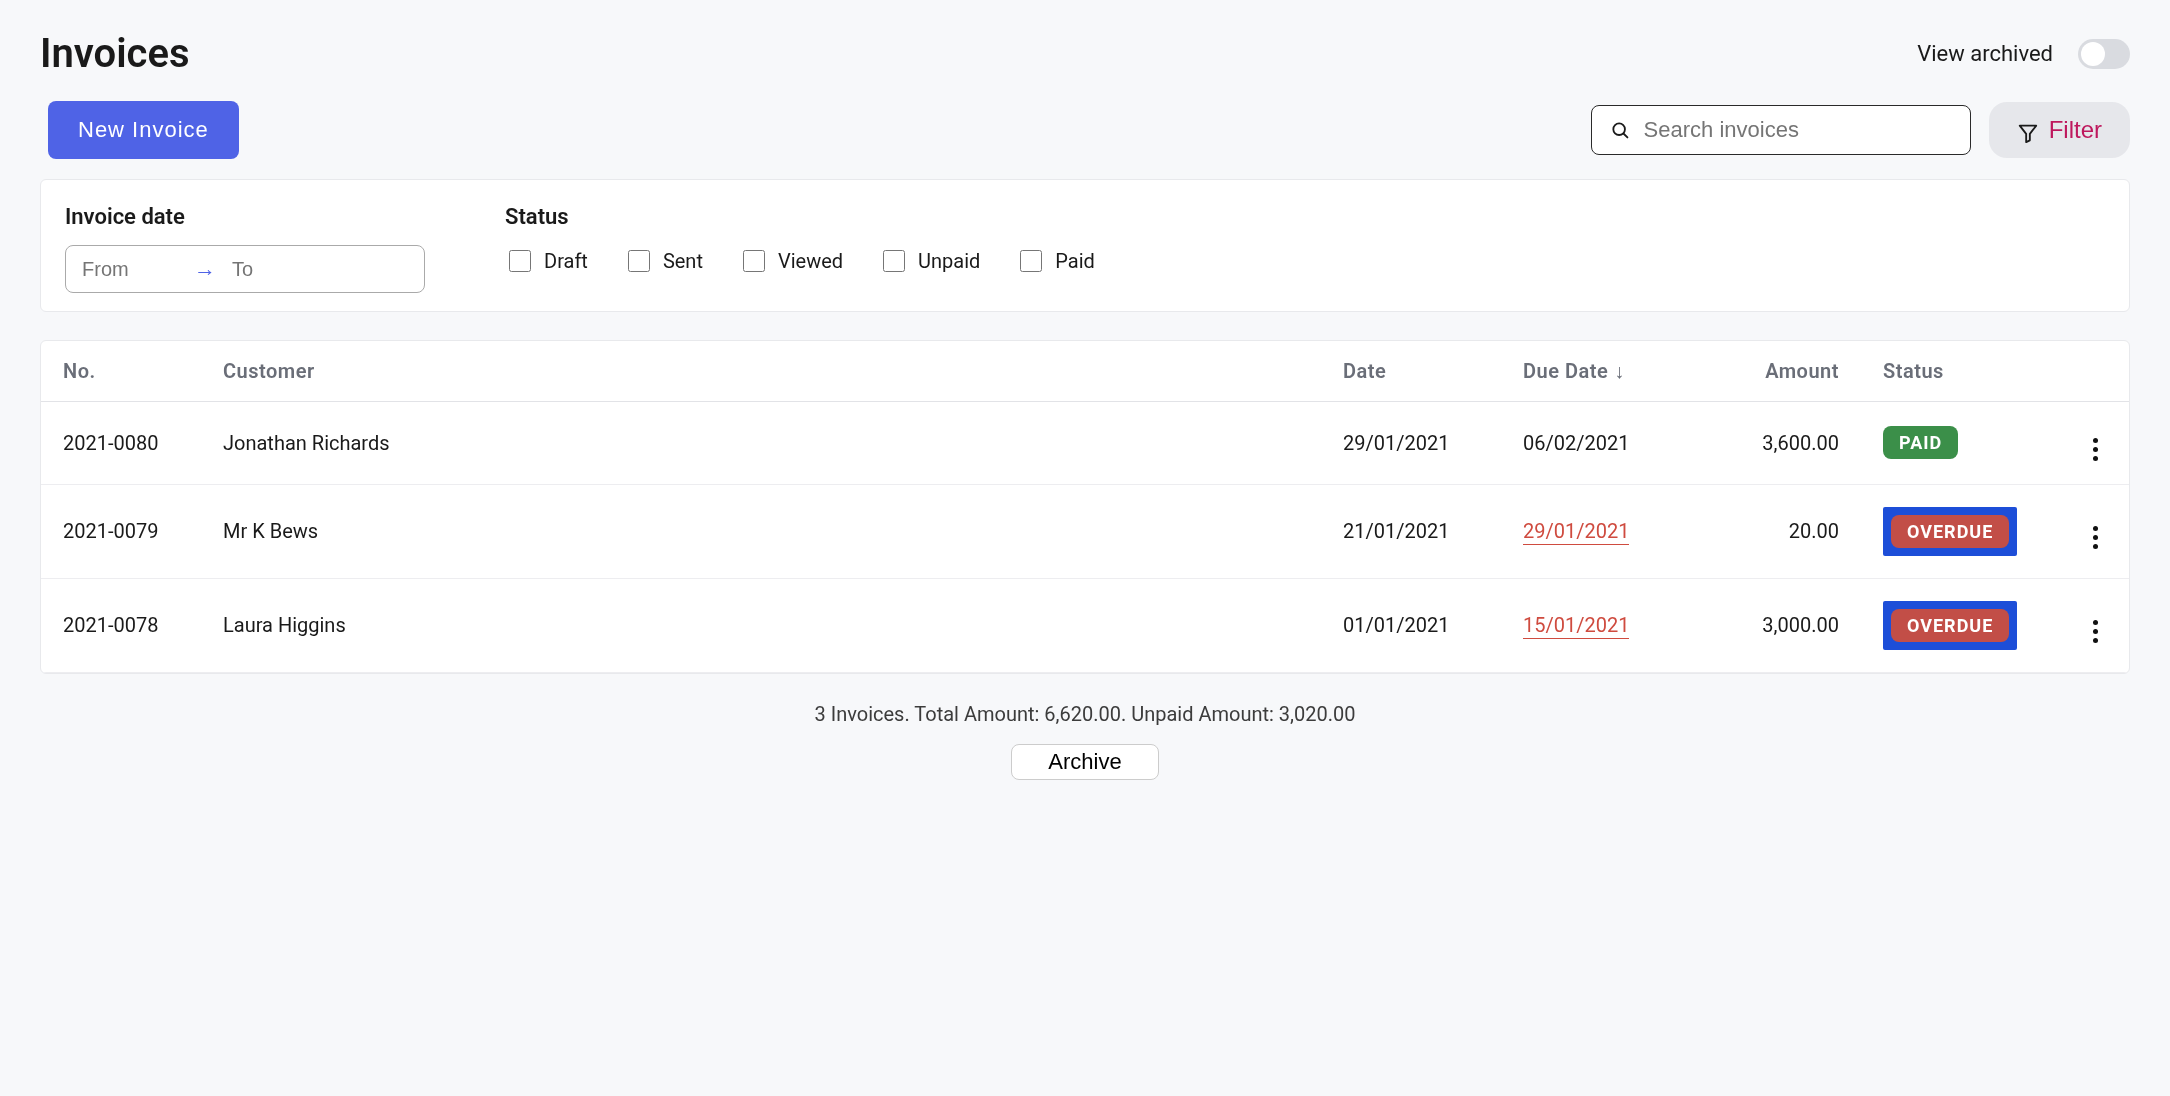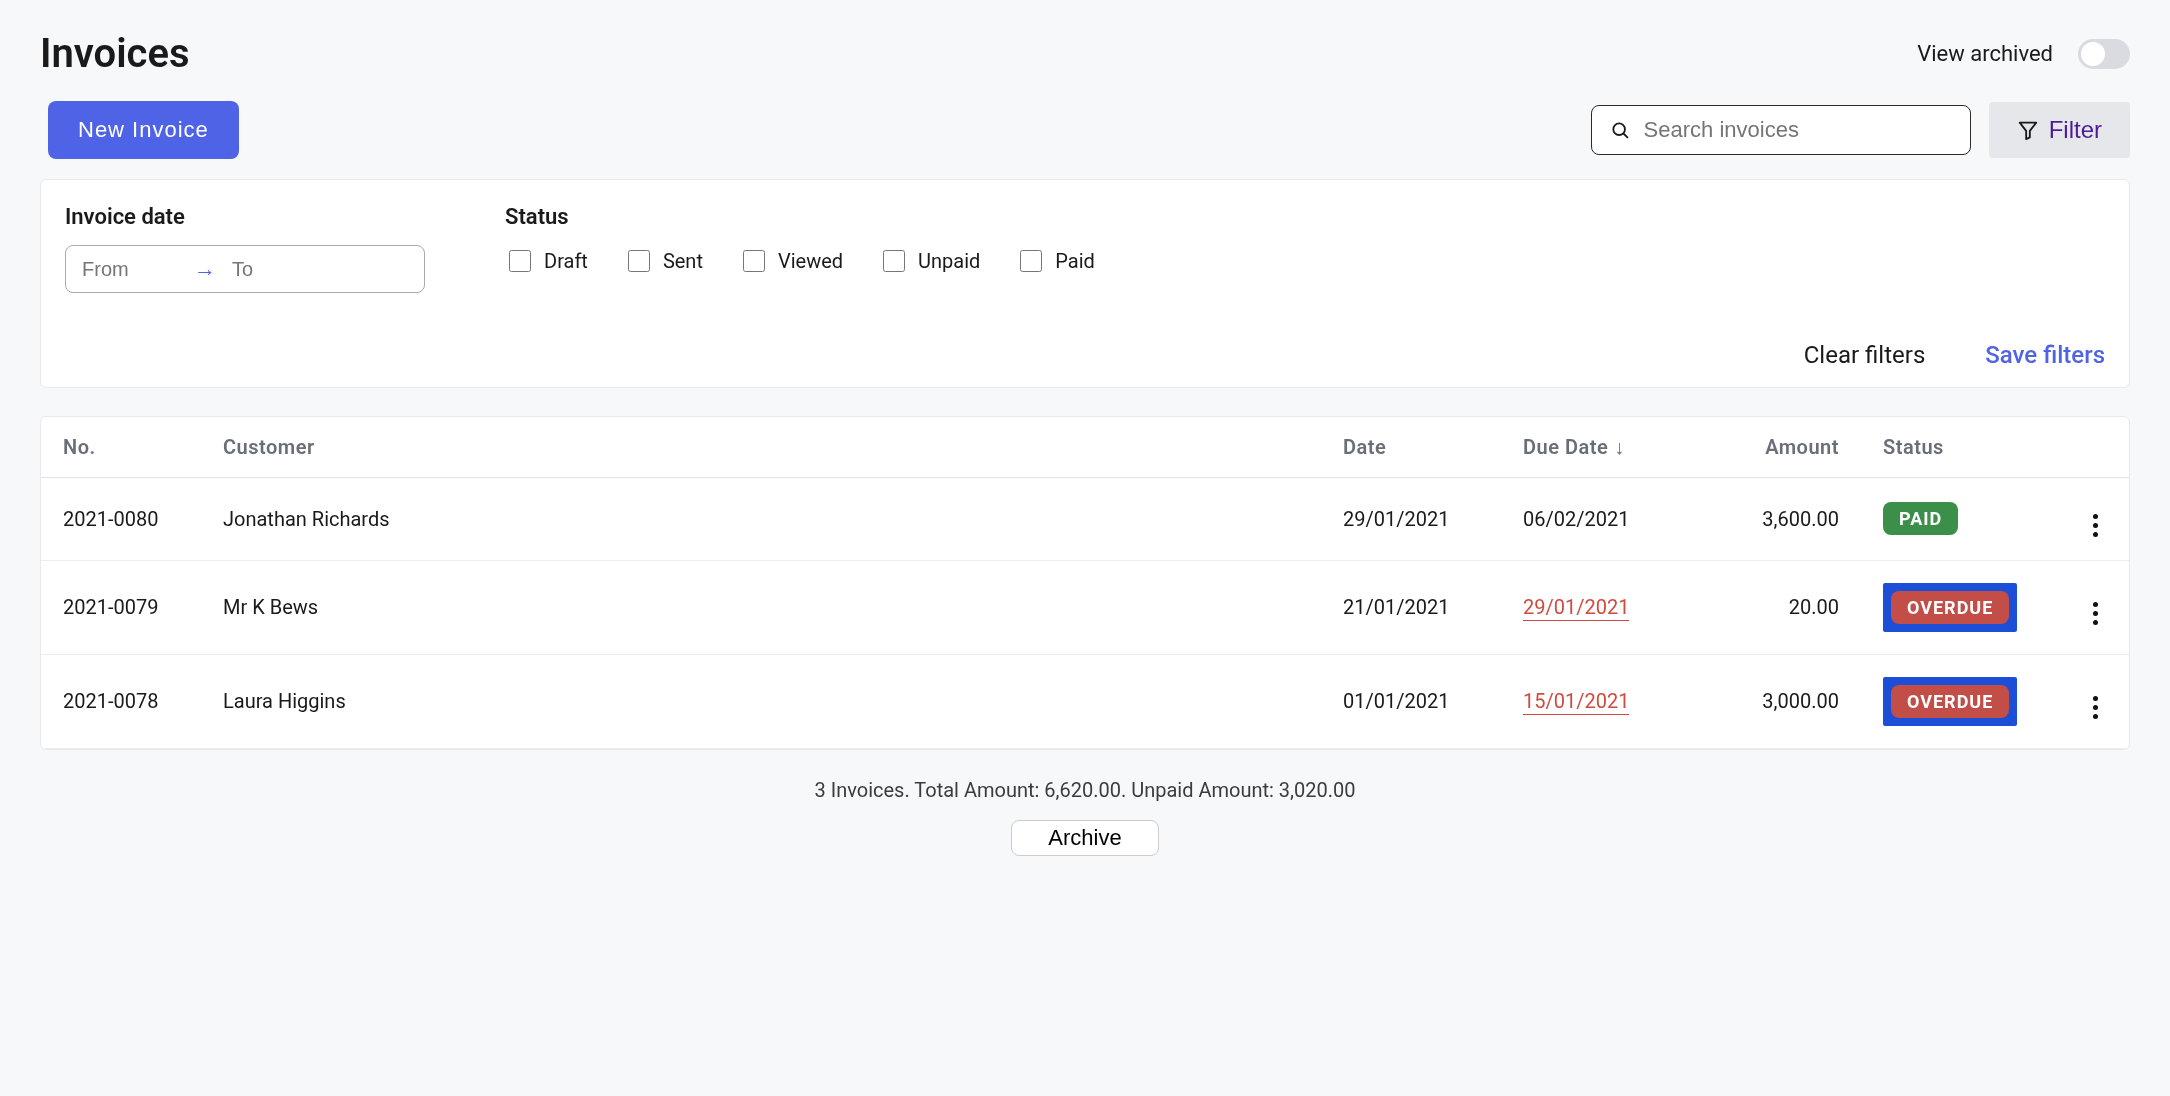--- a/index.html
+++ b/index.html
@@ -71,28 +71,28 @@
     background: #fff;
     min-width: 380px;
   }
   .search-box input {
     border: none; outline: none;
     font-size: 22px;
     width: 100%;
     background: transparent;
   }
   .filter-btn {
-    display: flex; align-items: center; gap: 10px;
+    display: flex; align-items: flex-end; gap: 10px;
     background: #e6e7eb;
     border: none;
-    border-radius: 4px;
+    border-radius: 18px;
     padding: 14px 28px;
     font-size: 24px;
     cursor: pointer;
-    color: #4c1d95;
+    color: #be185d;
   }
   .filters-panel {
     background: #fff;
     border: 1px solid #e8e9ec;
     border-radius: 6px;
     padding: 24px 24px 18px 24px;
     margin-bottom: 28px;
   }
   .filters-main {
     display: flex;
@@ -265,24 +265,20 @@
         <label class="chk">
             <input type="checkbox" style="">
             <span>Unpaid</span>
           </label>
         <label class="chk">
             <input type="checkbox" style="">
             <span>Paid</span>
           </label>
       </div>
     </div>
-  </div>
-  <div class="filter-actions">
-    <span class="link-plain">Clear filters</span>
-    <span class="link-primary">Save filters</span>
   </div>
 </div>
 
 <div class="table-wrap">
   <table>
     <thead>
       <tr>
         <th style="width:160px">No.</th>
         <th>Customer</th>
         <th style="width:180px">Date</th>

